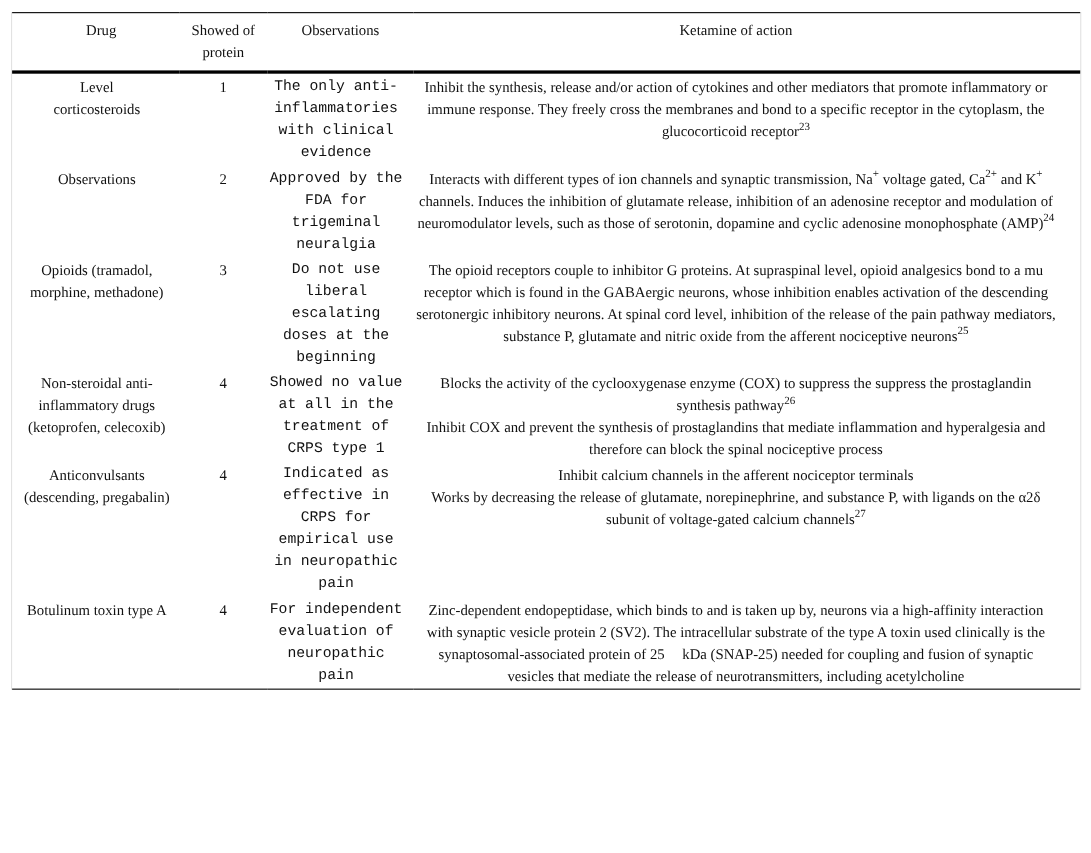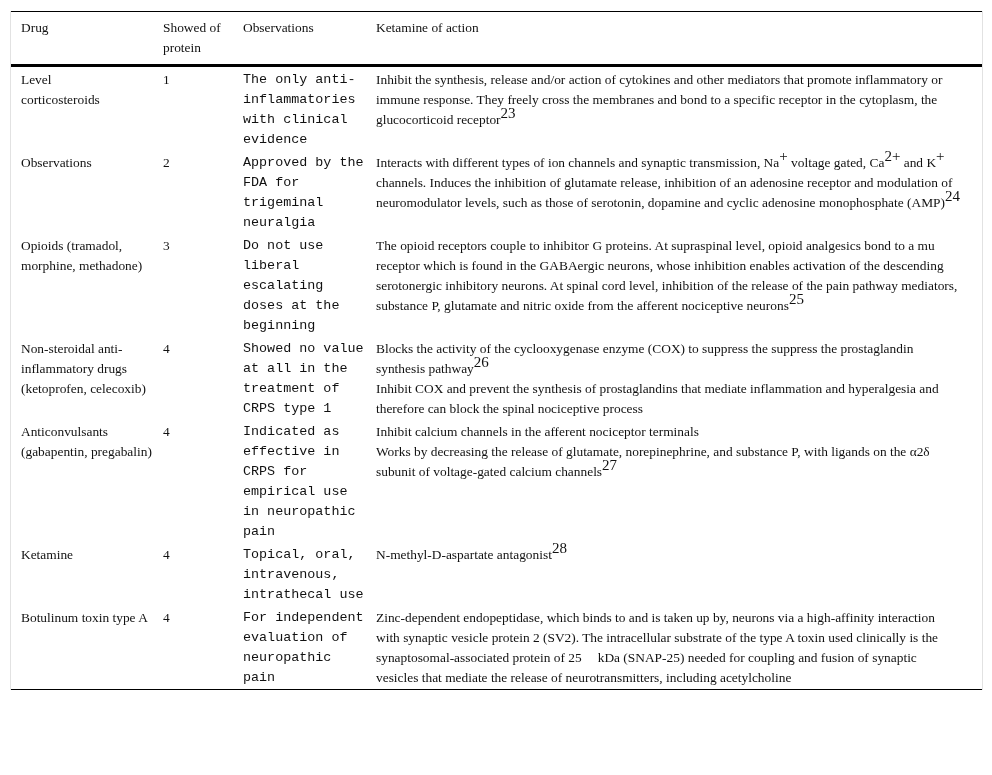--- a/index.html
+++ b/index.html
@@ -25,21 +25,21 @@
       border-right: 1px solid #e2e2e2;
     }
     table {
       width: 100%;
       border-collapse: collapse;
       table-layout: fixed;
       border-top: 1px solid #000;
       border-bottom: 1.5px solid #000;
     }
     th, td {
-      text-align: left;
+      text-align: center;
       vertical-align: top;
       font-weight: normal;
       line-height: 20px;
       padding: 0;
     }
     thead th {
       padding-top: 6px;
       padding-bottom: 6px;
       border-bottom: 3px solid #000;
     }
@@ -51,21 +51,21 @@
       padding-bottom: 1px;
       margin-top: 44px;
     }
     col.c1 { width: 152px; }
     col.c2 { width: 80px; }
     col.c3 { width: 133px; }
     col.c4 { width: auto; }
     th:first-child, td:first-child { padding-left: 10px; }
     td:nth-child(4), th:nth-child(4) { padding-right: 20px; }
     sup {
-      font-size: 15px;
+      font-size: 10px;
       line-height: 0;
       vertical-align: 6px;
     }
     .obs { padding-right: 8px; font-family: Liberation Mono, monospace; }
     .drug { padding-right: 8px; }
   </style>
 </head>
 <body>
 
 <div class="table-wrap">
@@ -114,32 +114,26 @@
       </tr>
 
       <tr>
         <td class="drug">Non-steroidal anti-inflammatory drugs (ketoprofen, celecoxib)</td>
         <td>4</td>
         <td class="obs">Showed no value at all in the treatment of CRPS type 1</td>
         <td>Blocks the activity of the cyclooxygenase enzyme (COX) to suppress the suppress the prostaglandin synthesis pathway<sup>26</sup><br>Inhibit COX and prevent the synthesis of prostaglandins that mediate inflammation and hyperalgesia and therefore can block the spinal nociceptive process</td>
       </tr>
 
       <tr>
-        <td class="drug">Anticonvulsants (gabapentin, pregabalin)</td>
+        <td class="drug">Anticonvulsants (descending, pregabalin)</td>
         <td>4</td>
         <td class="obs">Indicated as effective in CRPS for empirical use in neuropathic pain</td>
         <td>Inhibit calcium channels in the afferent nociceptor terminals<br>Works by decreasing the release of glutamate, norepinephrine, and substance P, with ligands on the α2δ subunit of voltage-gated calcium channels<sup>27</sup></td>
       </tr>
 
-      <tr>
-        <td class="drug">Ketamine</td>
-        <td>4</td>
-        <td class="obs">Topical, oral, intravenous, intrathecal use</td>
-        <td>N-methyl-D-aspartate antagonist<sup>28</sup></td>
-      </tr>
 
       <tr>
         <td class="drug">Botulinum toxin type A</td>
         <td>4</td>
         <td class="obs">For independent evaluation of neuropathic pain</td>
         <td>Zinc-dependent endopeptidase, which binds to and is taken up by, neurons via a high-affinity interaction with synaptic vesicle protein 2 (SV2). The intracellular substrate of the type A toxin used clinically is the synaptosomal-associated protein of 25  kDa (SNAP-25) needed for coupling and fusion of synaptic vesicles that mediate the release of neurotransmitters, including acetylcholine</td>
       </tr>
     </tbody>
   </table>
 </div>

